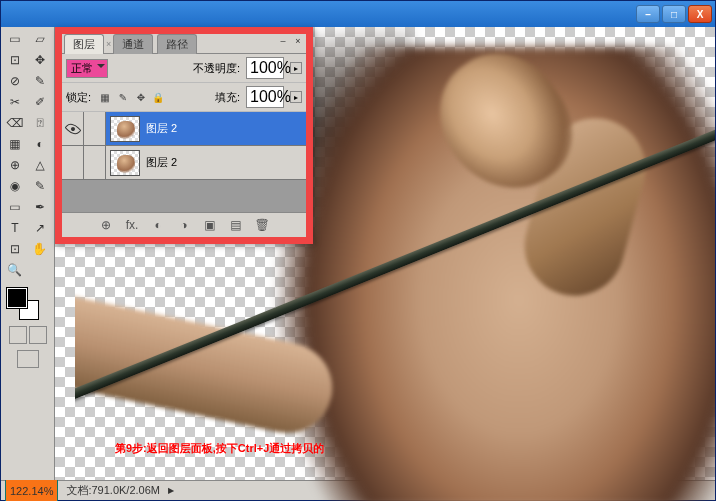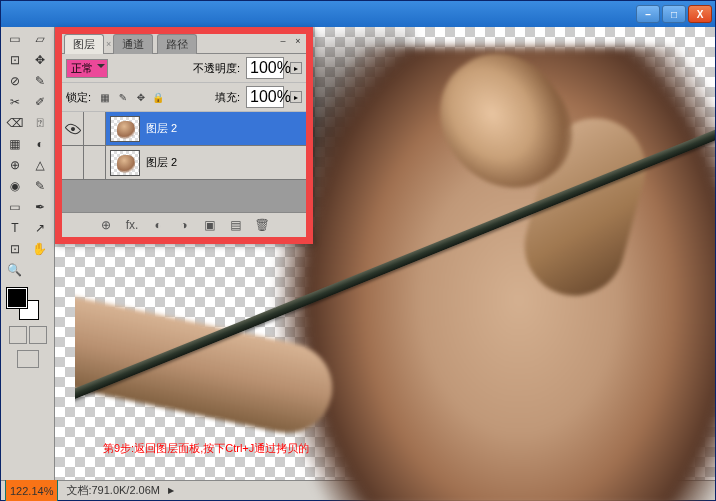--- a/index.html
+++ b/index.html
@@ -27,21 +27,21 @@
   background-size:20px 20px;
   background-position:0 0,0 10px,10px -10px,-10px 0;
   background-color:#fff}
 .figure{position:absolute;right:0;top:0;width:640px;height:475px;overflow:hidden}
 .body-shape{position:absolute;right:-20px;top:20px;width:540px;height:460px;background:radial-gradient(ellipse 280px 380px at 60% 55%,#d4b090 0%,#c09878 35%,#a07050 55%,#583828 75%,transparent 88%);filter:blur(4px)}
 .head{position:absolute;right:150px;top:25px;width:120px;height:140px;background:radial-gradient(ellipse at 45% 40%,#e8c4a0 0%,#c8a078 40%,#886040 70%,transparent 90%);border-radius:50% 50% 45% 55%;transform:rotate(-35deg);filter:blur(2px)}
 .hair{position:absolute;right:290px;top:10px;width:260px;height:180px;background:radial-gradient(ellipse at 70% 60%,rgba(30,20,15,0.85) 0%,rgba(40,28,20,0.5) 45%,transparent 75%);filter:blur(6px);transform:rotate(-8deg)}
 .arm-left{position:absolute;right:380px;top:290px;width:340px;height:90px;background:linear-gradient(180deg,#d8b494 0%,#b89070 50%,#806040 100%);border-radius:45px;transform:rotate(12deg);filter:blur(2px)}
 .arm-right{position:absolute;right:80px;top:90px;width:100px;height:180px;background:linear-gradient(135deg,#d4b090,#a07850 60%,#604028);border-radius:50px;transform:rotate(15deg);filter:blur(2px)}
 .staff{position:absolute;right:-20px;top:95px;width:720px;height:10px;background:linear-gradient(180deg,#5a6050,#2a352a 50%,#141a14);transform:rotate(-22deg);transform-origin:right center;border-radius:5px;box-shadow:0 2px 3px rgba(0,0,0,0.4)}
-.instruction{position:absolute;left:48px;bottom:24px;color:#ff0000;font-size:16px;font-weight:normal;line-height:1.35;text-shadow:0 0 2px rgba(255,255,255,0.5);font-family:SimSun,serif}
+.instruction{position:absolute;left:60px;bottom:24px;color:#ff0000;font-size:16px;font-weight:bold;line-height:1.35;text-shadow:0 0 2px rgba(255,255,255,0.5);font-family:SimSun,serif}
 .layers-panel{position:absolute;left:54px;top:0;width:258px;background:#d6d3ce;border:7px solid #ef4444;box-shadow:2px 2px 6px rgba(0,0,0,0.3);z-index:10}
 .panel-tabs{display:flex;background:#d6d3ce;border-bottom:1px solid #888;height:20px;align-items:flex-end;position:relative}
 .ptab{padding:2px 8px;border:1px solid #888;border-bottom:none;background:#a3a3a3;margin-right:2px;margin-left:2px;font-size:11px;color:#333;border-radius:3px 3px 0 0;position:relative;top:1px}
 .ptab.active{background:#e8e6e0;z-index:2}
 .panel-ctrl{position:absolute;right:2px;top:2px;display:flex;gap:3px}
 .pc{width:12px;height:12px;font-size:9px;color:#333;text-align:center}
 .panel-row{display:flex;align-items:center;padding:3px 4px;gap:4px;background:#d6d3ce;border-bottom:1px solid #bbb}
 .dropdown{background:#ec4899;border:1px solid #888;padding:1px 14px 1px 4px;position:relative;font-size:11px}
 .dropdown::after{content:"";position:absolute;right:2px;top:50%;transform:translateY(-50%);border:4px solid transparent;border-top-color:#333}
 .opacity-box{display:flex;align-items:center;gap:6px;margin-left:auto}

